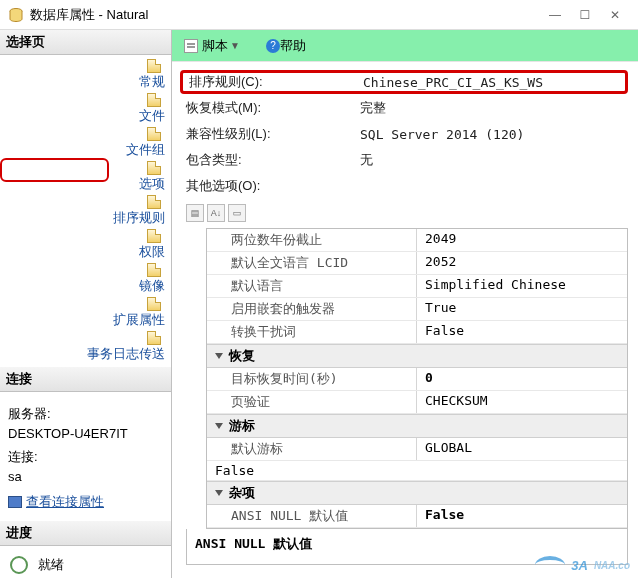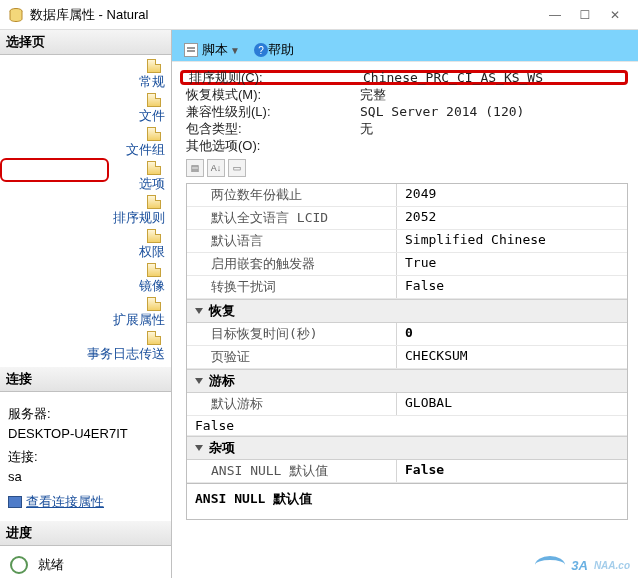--- a/index.html
+++ b/index.html
@@ -20,35 +20,35 @@
 .nav-item.boxed::before { content:""; position:absolute; left:-2px; top:-2px; right:60px; height:20px; border:2px solid #d30000; border-radius:6px; pointer-events:none; }
 .spacer { flex: 1; }
 .conn-body { padding: 8px; font-size: 13px; line-height: 1.5; }
 .conn-body .label { margin-top: 4px; }
 .conn-body .link { color: #1a4f9c; text-decoration: underline; cursor: pointer; display: inline-flex; align-items: center; margin-top: 6px; }
 .conn-body .link .mon { width: 14px; height: 12px; background: #4e7cc9; border: 1px solid #2b4f88; margin-right: 4px; }
 .progress-body { padding: 10px; }
 .progress-body .row { display:flex; align-items:flex-start; }
 .progress-body .circle { width: 18px; height: 18px; border: 2px solid #5a9655; border-radius: 50%; margin-right: 10px; }
 .rightcol { flex: 1; display: flex; flex-direction: column; }
-.toolbar { height: 32px; display: flex; align-items: flex-end; padding: 0 8px; gap: 6px; background: #7dd3fc; border-bottom: 1px solid #e5e5e5; }
+.toolbar { height: 32px; display: flex; align-items: center; padding: 0 8px; gap: 18px; background: #86efac; border-bottom: 1px solid #e5e5e5; }
 .tbtn { display: inline-flex; align-items: center; cursor: pointer; padding: 2px 4px; }
 .tbtn .small-icon { width: 14px; height: 14px; margin-right: 4px; }
 .scroll-icon { background: #fff; border:1px solid #999; position:relative; }
 .scroll-icon::after{content:""; position:absolute; left:2px; right:2px; top:3px; height:2px; background:#999; box-shadow:0 3px 0 #999;}
 .dd { font-size:10px; color:#555; margin-left:2px;}
 .help-icon { width:14px; height:14px; border-radius:50%; background:#2b7bd6; color:#fff; font-size:10px; display:flex; align-items:center; justify-content:center; }
 .content { padding: 10px 10px 0 14px; }
-.form-row { display:flex; align-items:center; height:15px; margin-bottom:2px; }
+.form-row { display:flex; align-items:center; height:24px; margin-bottom:2px; }
 .form-row .lbl { width: 170px; color:#222; }
 .form-row .val { flex:1; color:#222; font-family: Consolas, monospace; padding-left:4px; }
 .highlight { border:3px solid #d30000; border-radius:4px; padding:1px 6px; margin:-2px 0 2px -6px; }
 .prop-toolbar { display:flex; gap:3px; padding:4px 0 6px; }
 .pticon { width:18px; height:18px; border:1px solid #bbb; background:#f3f3f3; display:flex; align-items:center; justify-content:center; font-size:9px; color:#666; cursor:pointer;}
-.grid { border:1px solid #bfbfbf; }
+.grid { border:1px solid #bfbfbf;margin-left:20px; }
 .grid .ghead { background:#eee; border-top:1px solid #cfcfcf; border-bottom:1px solid #cfcfcf; padding:2px 8px; font-weight:bold; display:flex; align-items:center; cursor:pointer; font-family: Consolas, monospace;}
 .grid .ghead .tri { display:inline-block; width:0; height:0; border-left:4px solid transparent; border-right:4px solid transparent; border-top:6px solid #555; margin-right:6px; }
 .grid .grow { display:flex; border-bottom:1px solid #e8e8e8; }
 .grid .gc1 { width:210px; padding:2px 8px 2px 24px; color:#555; border-right:1px solid #d5d5d5; font-family: Consolas, monospace;}
 .grid .gc2 { flex:1; padding:2px 8px; font-family: Consolas, monospace;}
 .grid .grow.bold .gc2 { font-weight: bold; }
 .desc-box { border:1px solid #bfbfbf; border-top:0; padding:6px 8px; font-family: Consolas, monospace; font-weight:bold; height:36px;}
 .watermark { position:absolute; right:8px; bottom:4px; font-size:24px; font-style:italic; font-weight:bold; color:#2a8fd6; opacity:0.7; display:flex; align-items:center; gap:6px; pointer-events:none;}
 .watermark .wave { width:30px; height:18px; border-top:4px solid #2a8fd6; border-radius:50% 50% 0 0; }
 .watermark .sub{font-size:10px; color:#7db8e2;}

